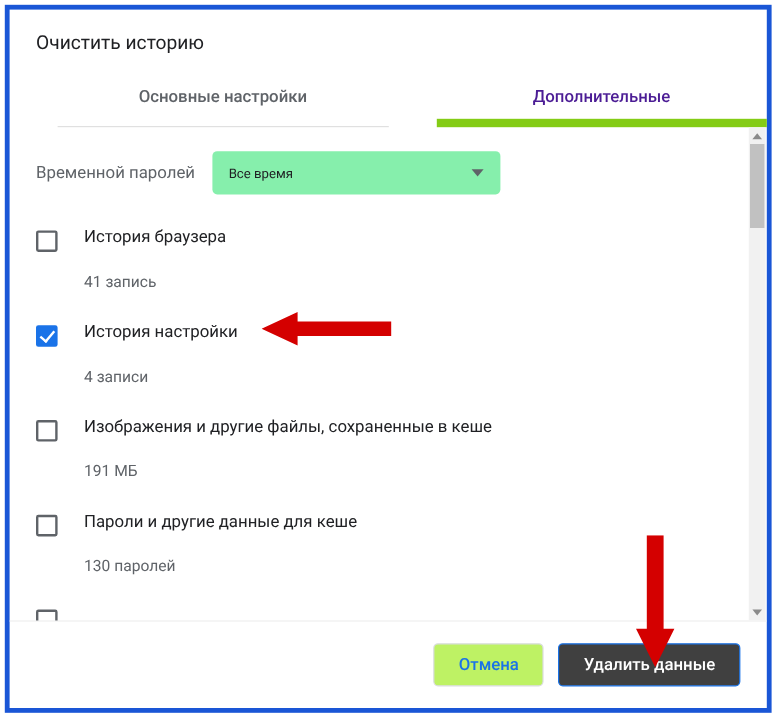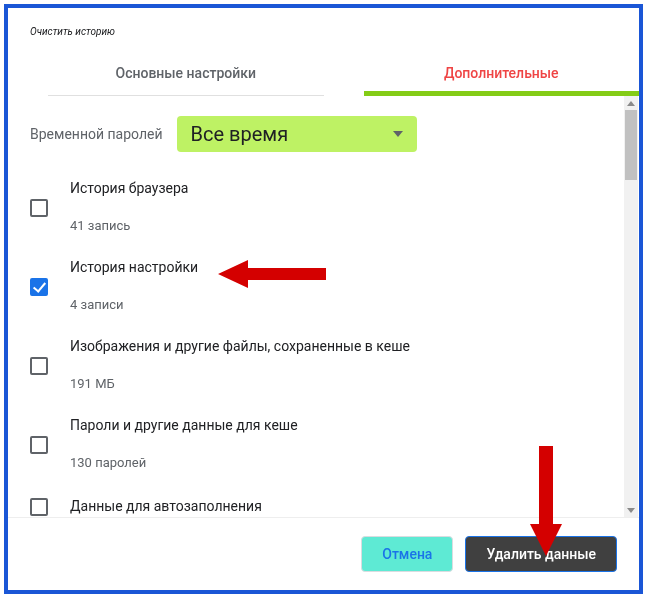--- a/index.html
+++ b/index.html
@@ -1,44 +1,44 @@
 <!DOCTYPE html>
 <html><head>
 <meta charset="utf-8">
 <style>
   * { box-sizing: border-box; margin: 0; padding: 0; font-family: "Segoe UI", Roboto, Arial, sans-serif; }
   body { width: 647px; height: 598px; background: #fff; position: relative; }
   .frame { position: absolute; inset: 4px; border: 4px solid #1a56d6; background: #fff; display: flex; flex-direction: column; }
-  .dialog-title { font-size: 10px; color: #202124; padding: 18px 22px 14px 22px; font-style: italic; }
+  .dialog-title { font-size: 16px; color: #202124; padding: 18px 22px 14px 22px; }
   .tabs { display: flex; }
   .tab { flex: 1; text-align: center; padding: 14px 0 12px 0; font-size: 14px; font-weight: 500; color: #5f6368; border-bottom: 1px solid #e0e0e0; cursor: pointer; margin-left: 40px; }
-  .tab.active { color: #ef4444; border-bottom: 5px solid #84cc16; padding-bottom: 10px; text-align: center; }
+  .tab.active { color: #4c1d95; border-bottom: 7px solid #84cc16; padding-bottom: 10px; text-align: center; }
   .scroll-area { position: relative; flex: 1; overflow: hidden; padding: 0 0 0 0; }
   .scroll-content { padding: 0 22px 0 22px; height: 100%; overflow-y: hidden; }
   .range-row { display: flex; align-items: center; padding: 20px 0 14px 0; gap: 14px; }
   .range-label { font-size: 14px; color: #5f6368; }
-  .select { flex: 0 0 240px; height: 36px; background: #bef264; border-radius: 4px; display: flex; align-items: center; justify-content: space-between; padding: 0 14px; font-size: 20px; color: #202124; cursor: pointer; }
+  .select { flex: 0 0 240px; height: 36px; background: #86efac; border-radius: 4px; display: flex; align-items: center; justify-content: space-between; padding: 0 14px; font-size: 11px; color: #202124; cursor: pointer; }
   .select .chevron { width: 0; height: 0; border-left: 5px solid transparent; border-right: 5px solid transparent; border-top: 6px solid #5f6368; }
-  .option-row { display: flex; align-items: center; gap: 22px; padding: 14px 0 12px 0; }
+  .option-row { display: flex; align-items: flex-start; gap: 22px; padding: 14px 0 12px 0; }
   .checkbox { width: 18px; height: 18px; border: 2px solid #5f6368; border-radius: 2px; margin-top: 2px; flex-shrink: 0; cursor: pointer; position: relative; }
   .checkbox.checked { background: #1a73e8; border-color: #1a73e8; }
   .checkbox.checked::after { content: ""; position: absolute; left: 4px; top: 0px; width: 5px; height: 10px; border: solid #fff; border-width: 0 2.5px 2.5px 0; transform: rotate(40deg); }
   .opt-texts { display: flex; flex-direction: column; gap: 4px; }
   .opt-title { font-size: 14px; color: #202124; }
   .opt-sub { font-size: 13px; color: #5f6368; margin-top: 18px; }
   .scrollbar-track { position: absolute; right: 1px; top: 0; bottom: 0; width: 14px; background: #f1f1f1; }
   .scrollbar-thumb { position: absolute; left: 1px; right: 1px; top: 0; height: 70px; background: #c1c1c1; }
   .scrollbar-btn { position: absolute; left: 0; right: 0; height: 14px; display: flex; align-items: center; justify-content: center; }
   .scrollbar-btn.top { top: 0; }
   .scrollbar-btn.bottom { bottom: 0; }
   .sb-arrow-up { width: 0; height: 0; border-left: 4px solid transparent; border-right: 4px solid transparent; border-bottom: 5px solid #8a8a8a; }
   .sb-arrow-down { width: 0; height: 0; border-left: 4px solid transparent; border-right: 4px solid transparent; border-top: 5px solid #8a8a8a; }
   .footer { border-top: 1px solid #eee; padding: 18px 22px; display: flex; justify-content: flex-end; gap: 12px; }
   .btn { height: 36px; padding: 0 20px; border-radius: 4px; font-size: 14px; font-weight: 500; display: flex; align-items: center; cursor: pointer; }
-  .btn-secondary { background: #5eead4; color: #1a73e8; border: 1px solid #dadce0; }
+  .btn-secondary { background: #bef264; color: #1a73e8; border: 1px solid #dadce0; }
   .btn-primary { background: #404040; color: #fff; border: 1px solid #1a73e8; }
   .arrow-annot { position: absolute; pointer-events: none; }
 </style>
 </head>
 <body>
 
 <div class="frame">
 
   <div class="dialog-title">Очистить историю</div>
 
@@ -86,23 +86,20 @@
       <div class="option-row">
         <div class="checkbox"></div>
         <div class="opt-texts">
           <div class="opt-title">Пароли и другие данные для кеше</div>
           <div class="opt-sub">130 паролей</div>
         </div>
       </div>
 
       <div class="option-row">
         <div class="checkbox"></div>
-        <div class="opt-texts">
-          <div class="opt-title">Данные для автозаполнения</div>
-        </div>
       </div>
 
     </div>
 
     <div class="scrollbar-track">
       <div class="scrollbar-btn top">
           <div class="sb-arrow-up"></div>
         </div>
       <div class="scrollbar-thumb" style="top:14px"></div>
       <div class="scrollbar-btn bottom">

